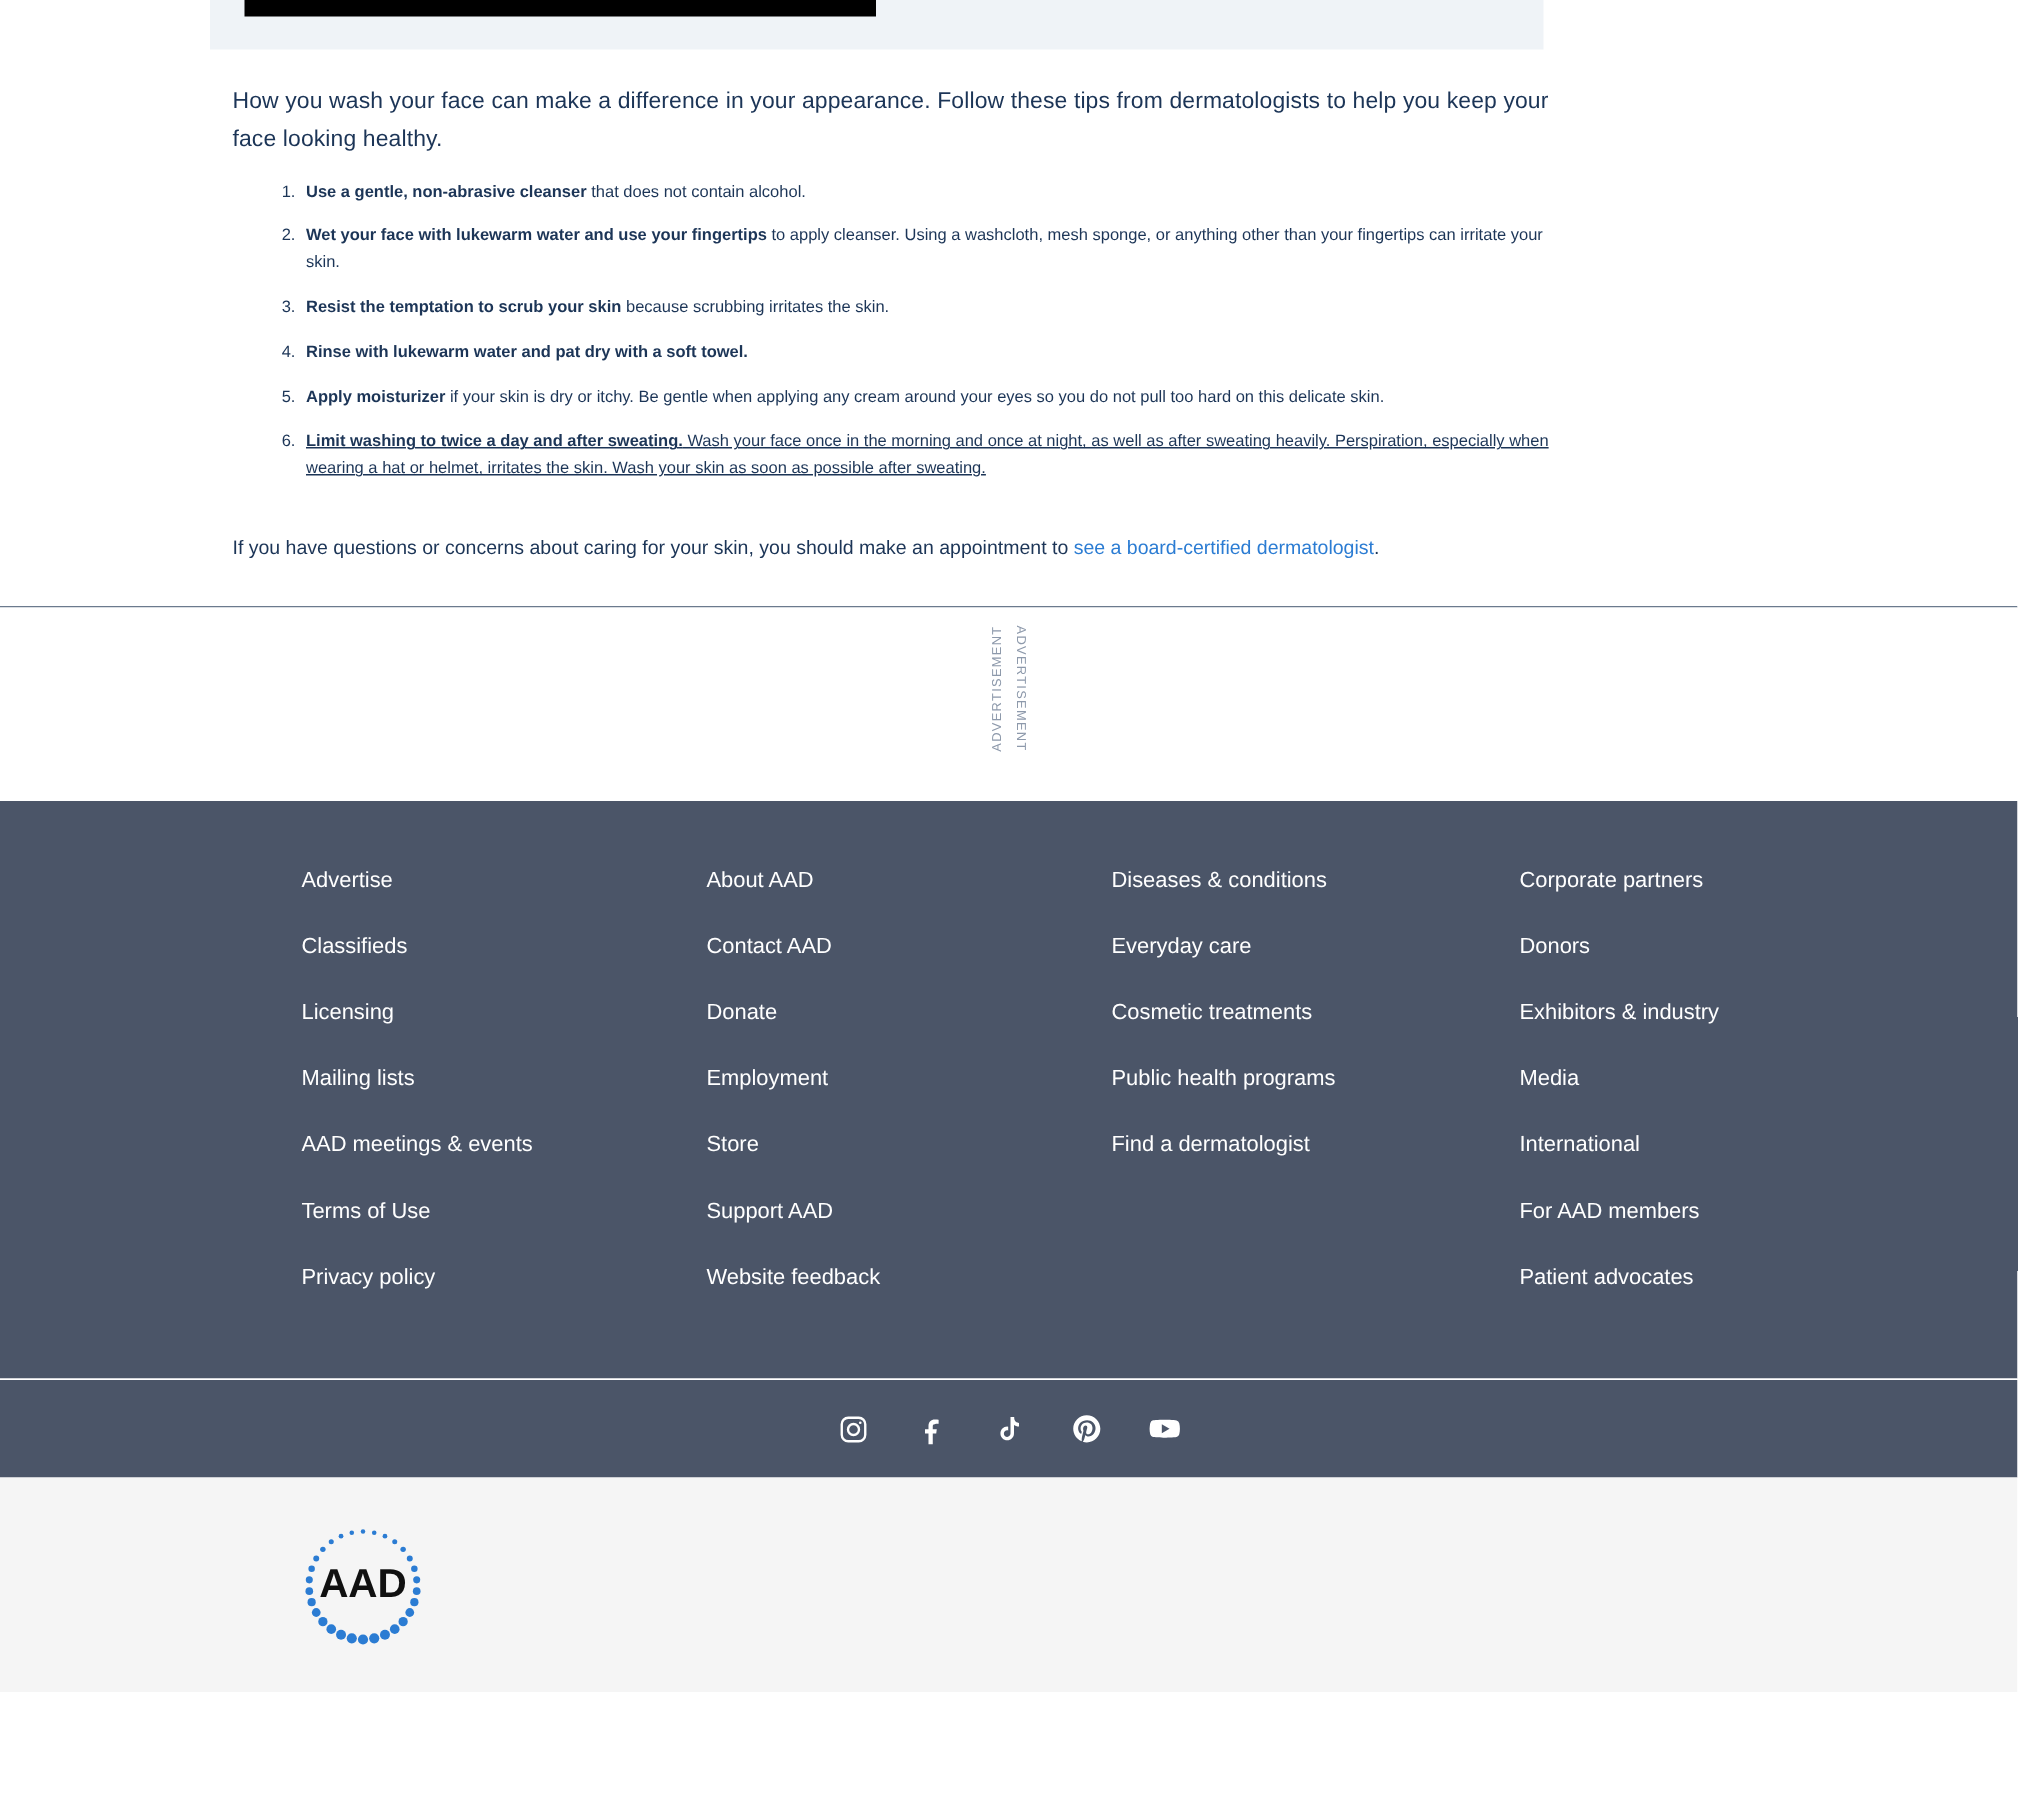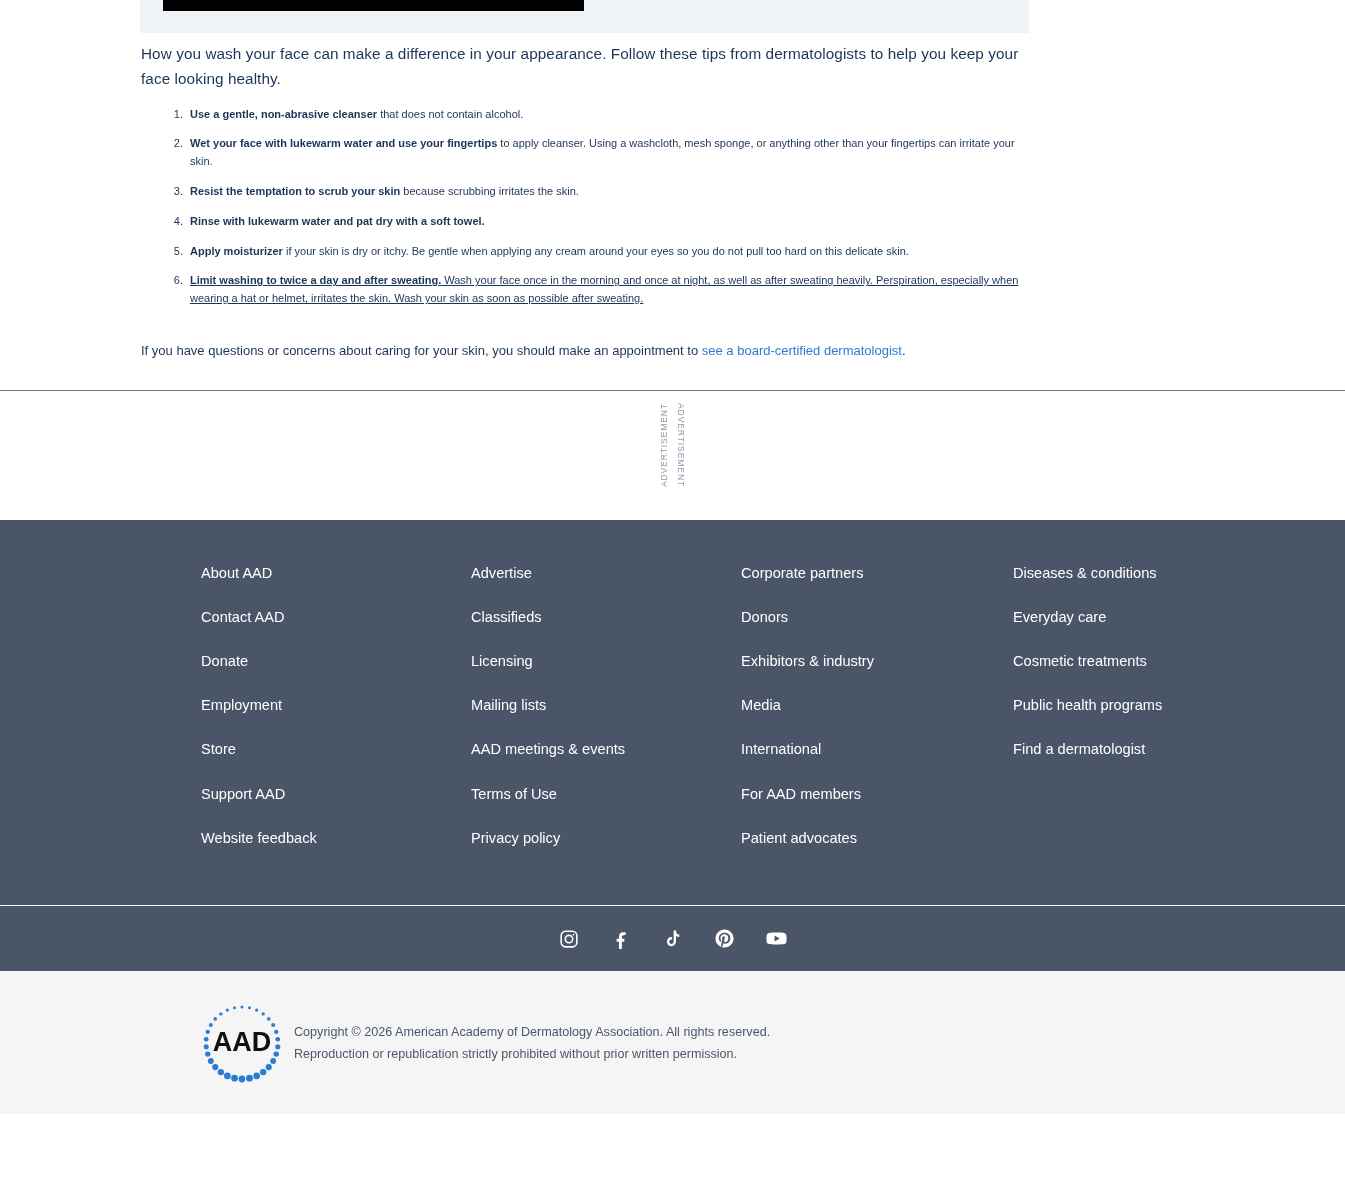--- a/index.html
+++ b/index.html
@@ -28,21 +28,21 @@
     left: 23px;
     top: 0;
     width: 421px;
     height: 151px;
     background: #000000;
   }
 
   
   .article {
     padding: 0 0 0 0;
-    margin: 1px;
+    margin: 15px;
   }
   .article-inner {
     width: 889px;
     margin-left: 140px;
     padding-top: 41px;
   }
   .lede {
     font-size: 15.3px;
     line-height: 1.62;
     margin: 0 0 14px 0;
@@ -219,55 +219,55 @@
   <div class="ad-labels">
     <span class="ad-label left">ADVERTISEMENT</span>
     <span class="ad-label right">ADVERTISEMENT</span>
   </div>
 </div>
 
 <div class="footer">
   <div class="footer-cols">
 
     <div class="footer-col">
+      <a class="footer-link" href="#">Advertise</a>
+      <a class="footer-link" href="#">Classifieds</a>
+      <a class="footer-link" href="#">Licensing</a>
+      <a class="footer-link" href="#">Mailing lists</a>
+      <a class="footer-link" href="#">AAD meetings &amp; events</a>
+      <a class="footer-link" href="#">Terms of Use</a>
+      <a class="footer-link" href="#">Privacy policy</a>
+    </div>
+
+    <div class="footer-col">
       <a class="footer-link" href="#">About AAD</a>
       <a class="footer-link" href="#">Contact AAD</a>
       <a class="footer-link" href="#">Donate</a>
       <a class="footer-link" href="#">Employment</a>
       <a class="footer-link" href="#">Store</a>
       <a class="footer-link" href="#">Support AAD</a>
       <a class="footer-link" href="#">Website feedback</a>
     </div>
 
     <div class="footer-col">
-      <a class="footer-link" href="#">Advertise</a>
-      <a class="footer-link" href="#">Classifieds</a>
-      <a class="footer-link" href="#">Licensing</a>
-      <a class="footer-link" href="#">Mailing lists</a>
-      <a class="footer-link" href="#">AAD meetings &amp; events</a>
-      <a class="footer-link" href="#">Terms of Use</a>
-      <a class="footer-link" href="#">Privacy policy</a>
+      <a class="footer-link" href="#">Diseases &amp; conditions</a>
+      <a class="footer-link" href="#">Everyday care</a>
+      <a class="footer-link" href="#">Cosmetic treatments</a>
+      <a class="footer-link" href="#">Public health programs</a>
+      <a class="footer-link" href="#">Find a dermatologist</a>
     </div>
 
     <div class="footer-col">
       <a class="footer-link" href="#">Corporate partners</a>
       <a class="footer-link" href="#">Donors</a>
       <a class="footer-link" href="#">Exhibitors &amp; industry</a>
       <a class="footer-link" href="#">Media</a>
       <a class="footer-link" href="#">International</a>
       <a class="footer-link" href="#">For AAD members</a>
       <a class="footer-link" href="#">Patient advocates</a>
-    </div>
-
-    <div class="footer-col">
-      <a class="footer-link" href="#">Diseases &amp; conditions</a>
-      <a class="footer-link" href="#">Everyday care</a>
-      <a class="footer-link" href="#">Cosmetic treatments</a>
-      <a class="footer-link" href="#">Public health programs</a>
-      <a class="footer-link" href="#">Find a dermatologist</a>
     </div>
 
   </div>
 </div>
 
 <div class="footer-divider"></div>
 
 <div class="social-bar">
 
   <a href="#" class="social-icon">
@@ -338,18 +338,14 @@
           <circle cx="12.82" cy="26.00" r="1.97" fill="#2b7cd3"></circle>
           <circle cx="17.25" cy="19.91" r="1.81" fill="#2b7cd3"></circle>
           <circle cx="22.84" cy="14.88" r="1.68" fill="#2b7cd3"></circle>
           <circle cx="29.36" cy="11.11" r="1.58" fill="#2b7cd3"></circle>
           <circle cx="36.52" cy="8.79" r="1.52" fill="#2b7cd3"></circle>
         </g>
       <text x="44" y="51.5" text-anchor="middle" font-family="Liberation Sans, sans-serif" font-size="27" font-weight="700" fill="#111111">AAD</text>
     </svg>
   </div>
 
-  <div class="copy-text">
-    <div>Copyright © 2026 American Academy of Dermatology Association. All rights reserved.</div>
-    <div>Reproduction or republication strictly prohibited without prior written permission.</div>
-  </div>
 
 </div>
 
 </body></html>

